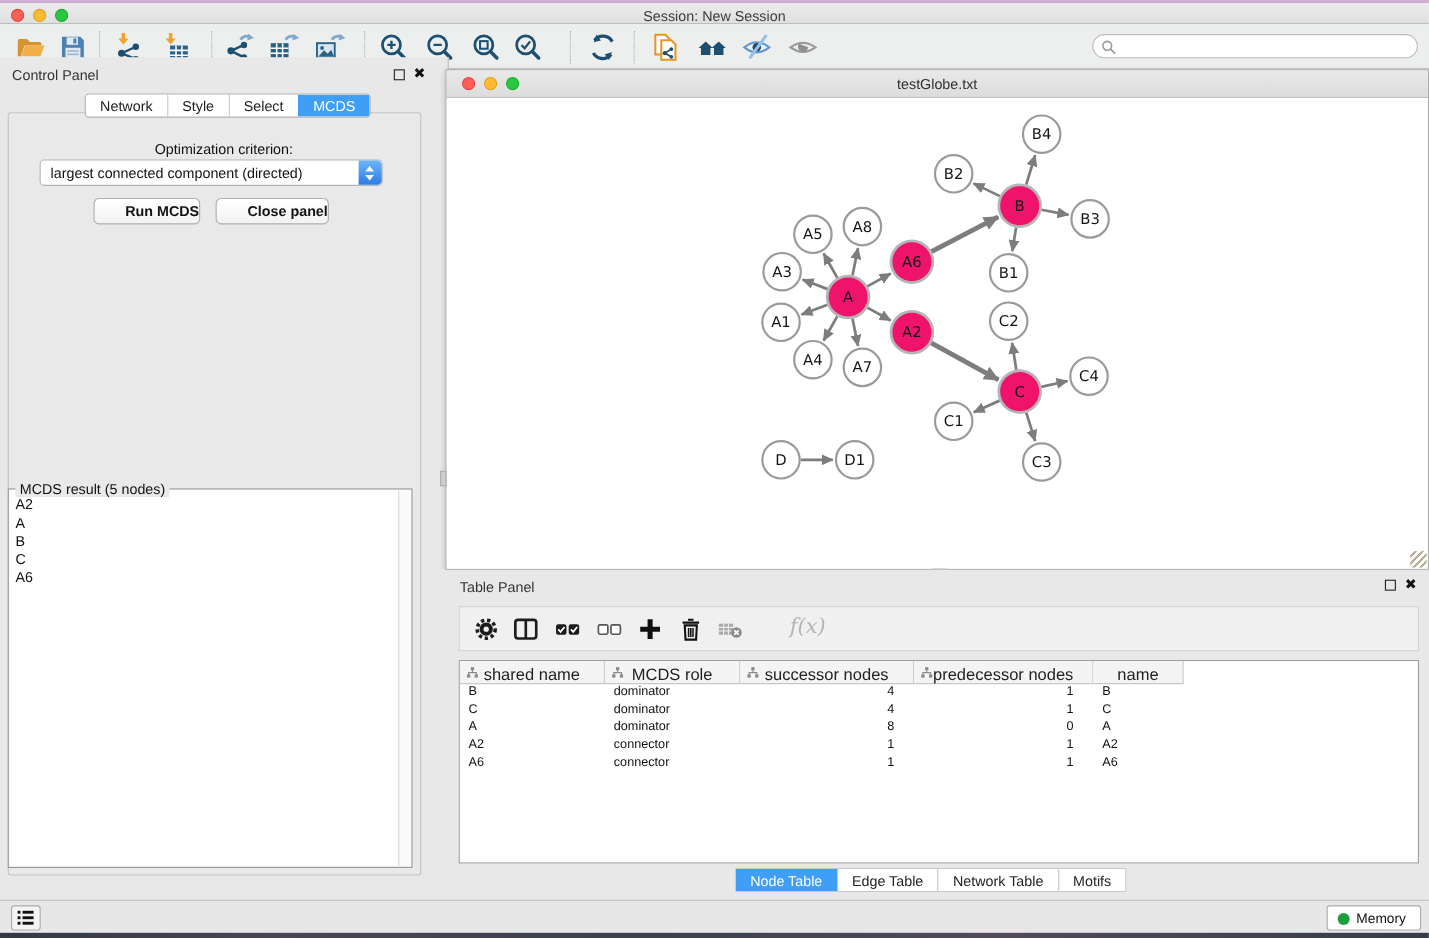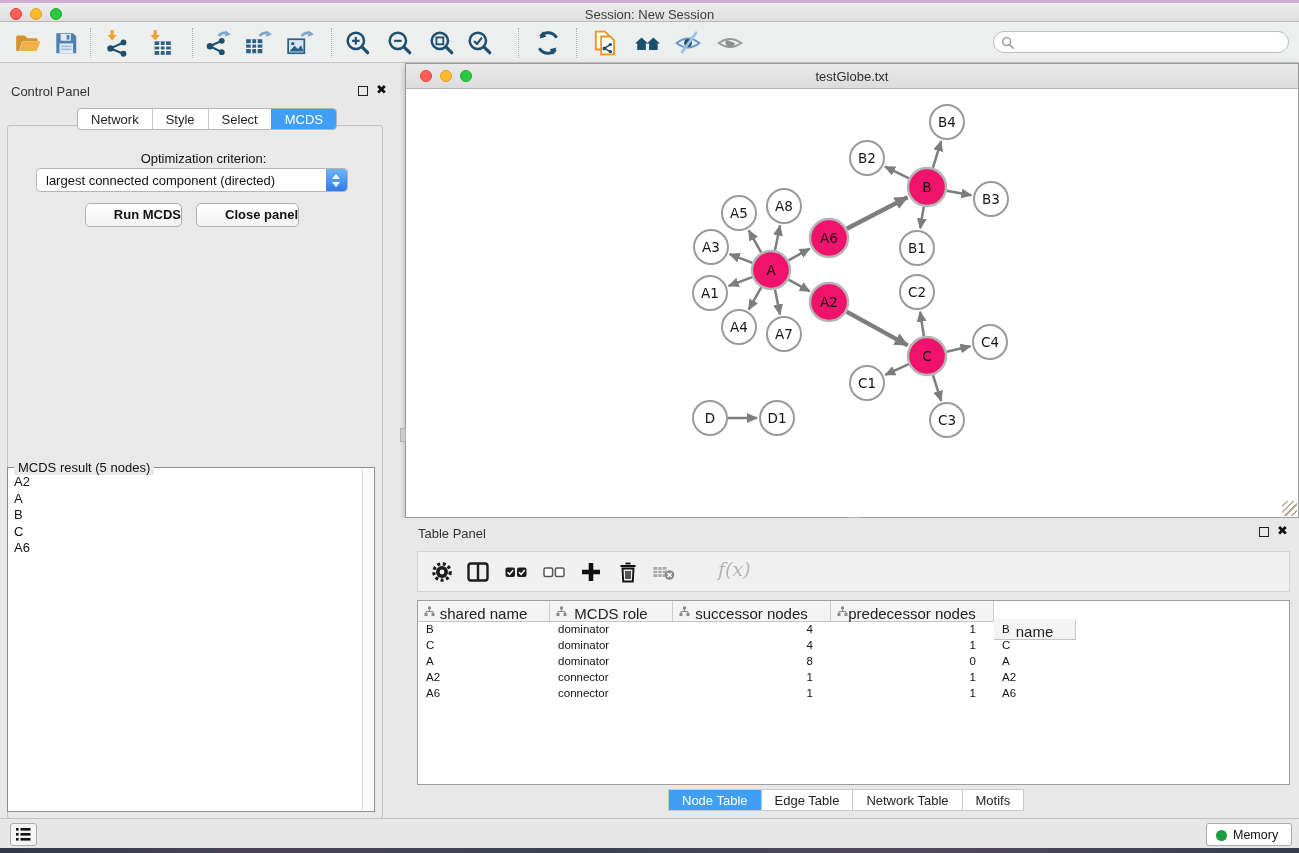--- a/index.html
+++ b/index.html
@@ -18,21 +18,21 @@
 
   
   .toolbar { position:absolute; left:0; top:22px; width:1299px; height:41px; background:#edefef; border-bottom:1px solid #c6c6c6; }
   .tb-btn { position:absolute; top:7px; width:28px; height:28px; cursor:default; }
   .tb-sep { position:absolute; top:6px; height:30px; border-left:1px dotted #adadad; }
   .searchbox { position:absolute; right:10px; top:9px; width:296px; height:22px; background:#fff; border:1px solid #bdbdbd; border-radius:11px; }
   .searchbox svg { position:absolute; left:7px; top:4px; }
   .searchbox input { position:absolute; left:24px; top:1px; width:260px; height:18px; border:none; outline:none; font-size:12px; background:transparent; }
 
   
-  .control-panel { position:absolute; left:0; top:75px; width:408px; height:755px; background:#e8e8e8; border-right:1px solid #bdbdbd; }
+  .control-panel { position:absolute; left:0; top:52px; width:408px; height:755px; background:#e8e8e8; border-right:1px solid #bdbdbd; }
   .panel-title { position:absolute; left:11px; top:9px; font-size:13px; color:#333; }
   .panel-float { position:absolute; width:10px; height:10px; border:1.6px solid #222; top:11px; }
   .panel-close { position:absolute; top:7px; font-size:13px; font-weight:bold; color:#111; }
   .cp-box { position:absolute; left:7px; top:50px; width:376px; height:694px; background:#e9e9e9; border:1px solid #c2c2c2; border-radius:3px; }
   .seg-tabs { position:absolute; display:flex; background:#fff; border:1px solid #b3b3b3; border-radius:4px; overflow:hidden; height:22px; }
   .cp-tabs { left:77px; top:33px; }
   .seg-tab { font-size:13px; color:#222; padding:3px 13px 0 13px; border-left:1px solid #c7c7c7; cursor:default; white-space:nowrap; }
   .seg-tab:first-child { border-left:none; }
   .seg-tab.active { background:#3f9ef5; color:#fff; border-left-color:#3f9ef5; }
   .opt-label { position:absolute; left:0; width:100%; text-align:center; top:76px; font-size:13px; color:#111; }
@@ -438,21 +438,21 @@
               <rect x="0.5" y="7" width="3" height="3" fill="#8a8a8a"></rect>
               <rect x="7.5" y="7" width="3" height="3" fill="#8a8a8a"></rect>
               <path d="M5.5 3.5 V5.5 M2 7 V5.5 H9 V7" stroke="#8a8a8a" fill="none" stroke-width="1"></path>
             </svg></div>
           <div class="th-cell" style="left: 413px; width: 163px;">predecessor nodes<svg width="11" height="11" viewBox="0 0 11 11">
               <rect x="4" y="0.5" width="3" height="3" fill="#8a8a8a"></rect>
               <rect x="0.5" y="7" width="3" height="3" fill="#8a8a8a"></rect>
               <rect x="7.5" y="7" width="3" height="3" fill="#8a8a8a"></rect>
               <path d="M5.5 3.5 V5.5 M2 7 V5.5 H9 V7" stroke="#8a8a8a" fill="none" stroke-width="1"></path>
             </svg></div>
-          <div class="th-cell" style="left: 576px; width: 82px; margin-top: 18px;">name</div>
+          <div class="th-cell" style="left: 576px; width: 82px;">name</div>
         </div>
       <div class="tbody" id="table-body">
           <div class="t-row">
             <div class="t-cell" style="left: 8px;">B</div>
             <div class="t-cell" style="left: 140px;">dominator</div>
             <div class="t-cell" style="right: 476px;">4</div>
             <div class="t-cell" style="right: 313px;">1</div>
             <div class="t-cell" style="left: 584px;">B</div>
           </div>
           <div class="t-row">

